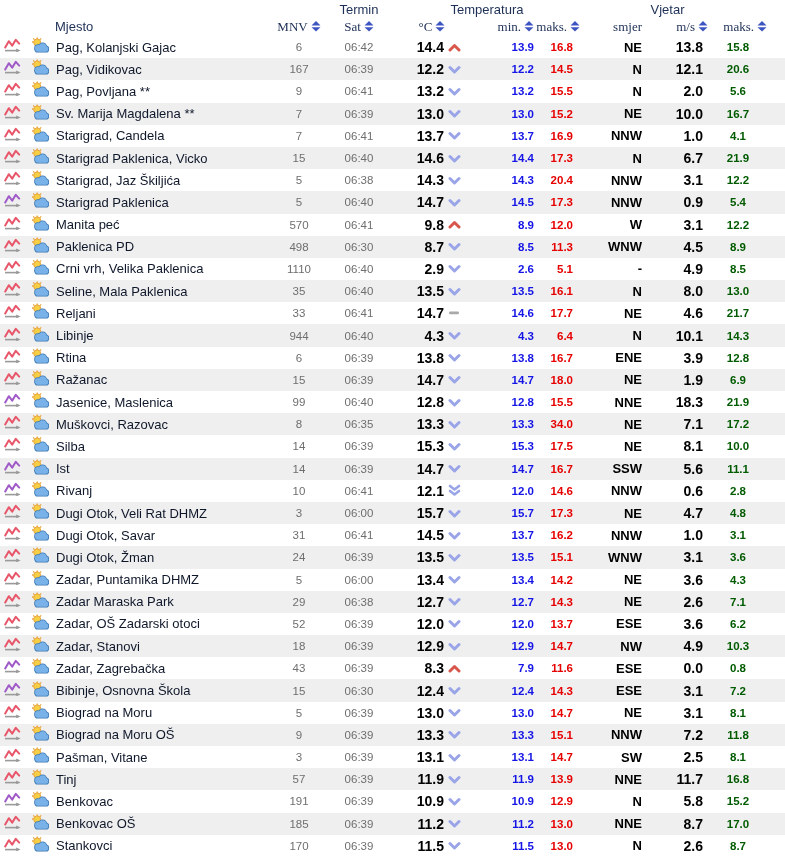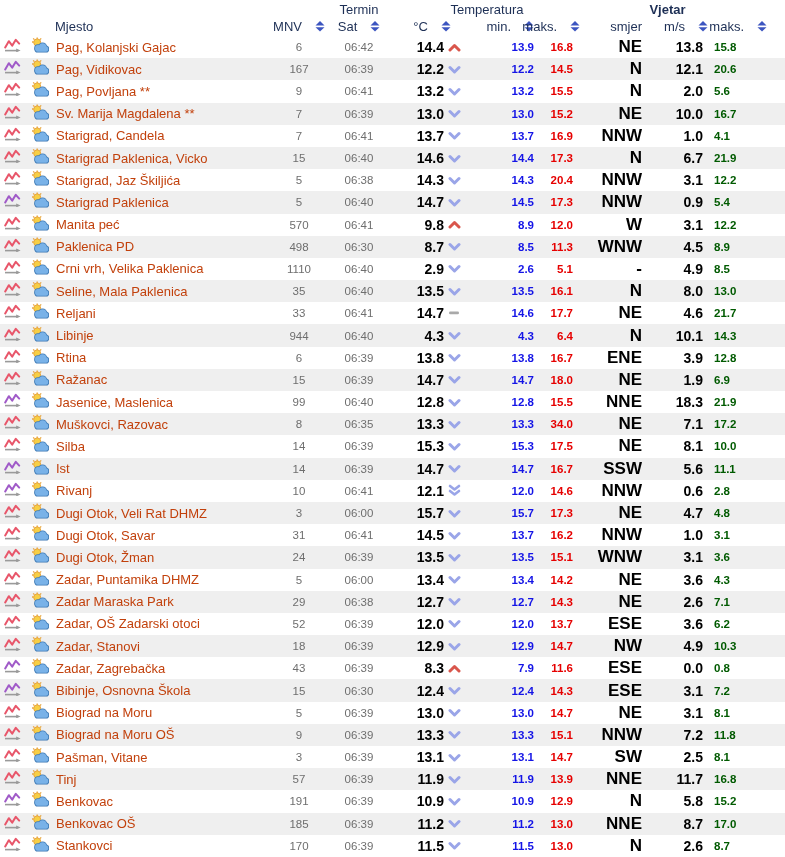--- a/index.html
+++ b/index.html
@@ -2,41 +2,41 @@
 <html><head>
 <meta charset="utf-8">
 <style>
   * { box-sizing: border-box; margin: 0; padding: 0; }
   html, body { width: 785px; height: 857px; overflow: hidden; background: #fff;
     font-family: "Liberation Sans", sans-serif; }
   table { border-collapse: collapse; table-layout: fixed; width: 785px; }
   thead th { font-weight: 400; color: #1d2f55; font-size: 13px; white-space: nowrap; }
   tr.group-row th { height: 17px; vertical-align: bottom; text-align: center; }
   tr.col-row th { height: 19px; vertical-align: middle; }
-  .g-vjetar { padding-right: 34px; font-weight: bold; }
-  .hwrap { display: flex; align-items: center; gap: 13px; }
+  .g-vjetar { padding-right: 34px; }
+  .hwrap { display: flex; align-items: center; gap: 3px; font-family: Liberation Serif, serif; }
   .hwrap.center { justify-content: center; }
   .hwrap.right { justify-content: flex-end; }
   .sort-icon { display: inline-flex; line-height: 0; }
   tbody tr { height: 22.2px; }
   tbody tr:nth-child(even) { background: #efefef; }
   td { vertical-align: middle; white-space: nowrap; overflow: hidden; }
   .icon { display: inline-flex; line-height: 0; }
   .c-chart, .c-wx { text-align: center; }
-  .c-place { font-size: 13px; color: #c2410c; padding-left: 1px; }
+  .c-place { font-size: 13px; color: #0f172a; padding-left: 1px; }
   .c-mnv, .c-time { text-align: center; color: #6e6e6e; font-size: 11.5px; }
   .tempwrap { display: flex; align-items: center; justify-content: flex-end;
     gap: 4px; padding-right: 12px; }
   .tval { font-weight: bold; font-size: 14px; color: #000; }
   .trend { width: 14px; display: inline-flex; line-height: 0; }
   .c-min { text-align: right; color: #1414e6; font-weight: bold; font-size: 11.5px; padding-right: 2px; }
   .c-max { text-align: right; color: #e60000; font-weight: bold; font-size: 11.5px; padding-right: 11px; }
-  .c-dir { text-align: right; font-weight: bold; font-size: 17px; color: #000; padding-right: 10px; }
+  .c-dir { text-align: right; font-weight: bold; font-size: 13px; color: #000; padding-right: 10px; }
   .c-ms  { text-align: right; font-weight: bold; font-size: 14px; color: #000; padding-right: 11px; }
-  .c-wmax{ text-align: left; font-weight: bold; font-size: 11.5px; color: #005a00; padding-right: 23px; }
+  .c-wmax{ text-align: center; font-weight: bold; font-size: 11.5px; color: #005a00; padding-right: 23px; }
   .col-mjesto-h { text-align: left; }
 </style>
 </head>
 <body>
 
 <table>
   <colgroup>
     <col style="width:25px">
       <col style="width:30px">
       <col style="width:215px">

